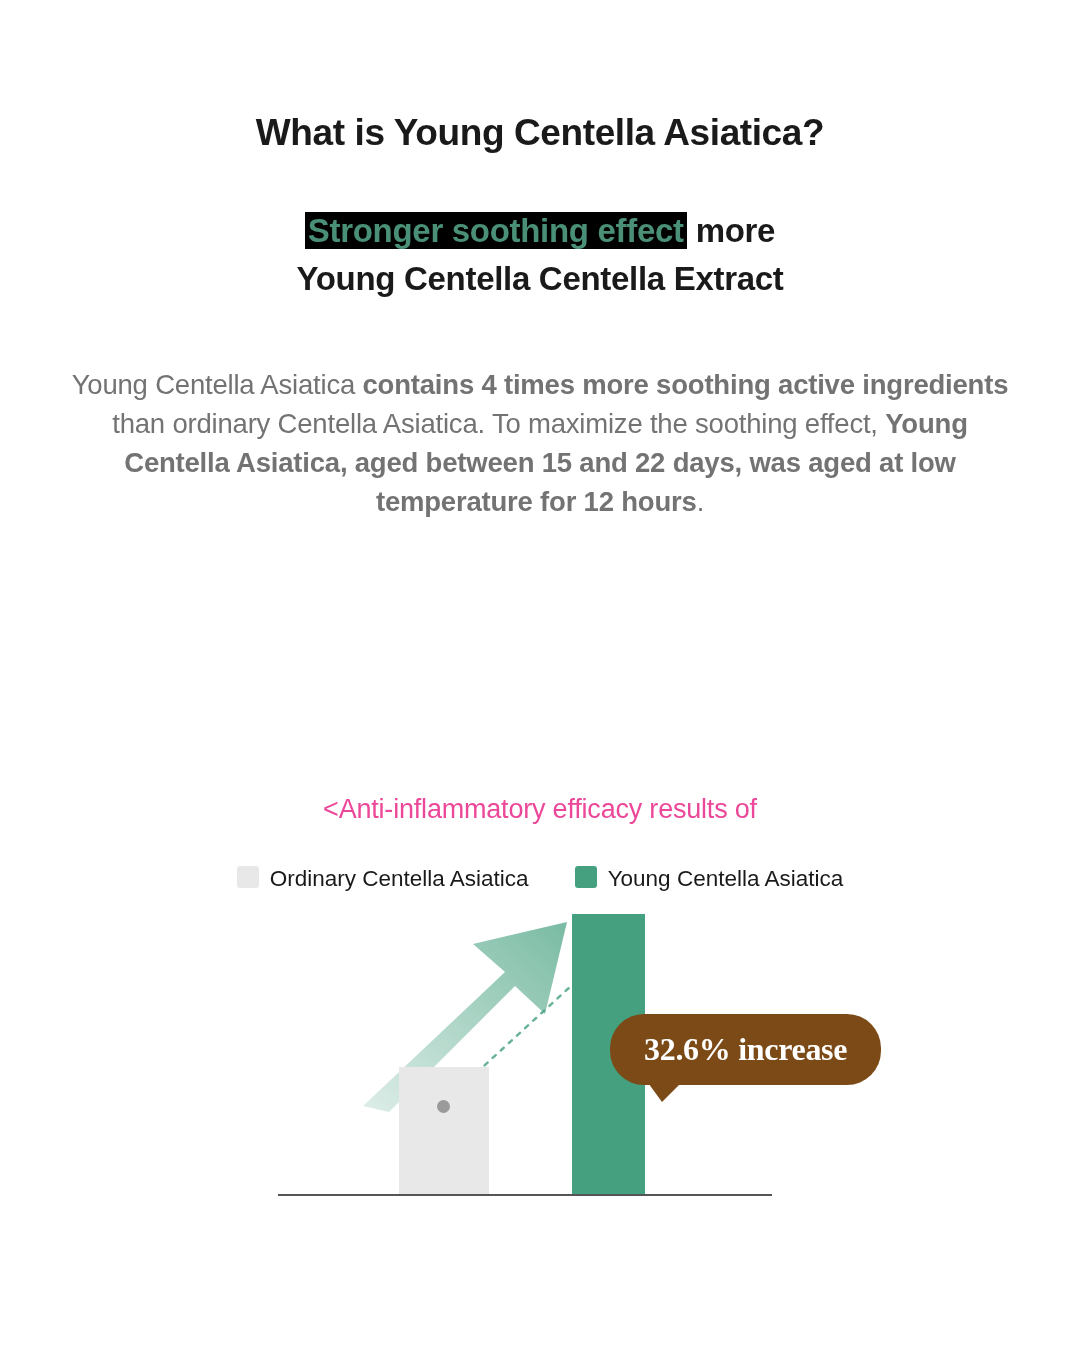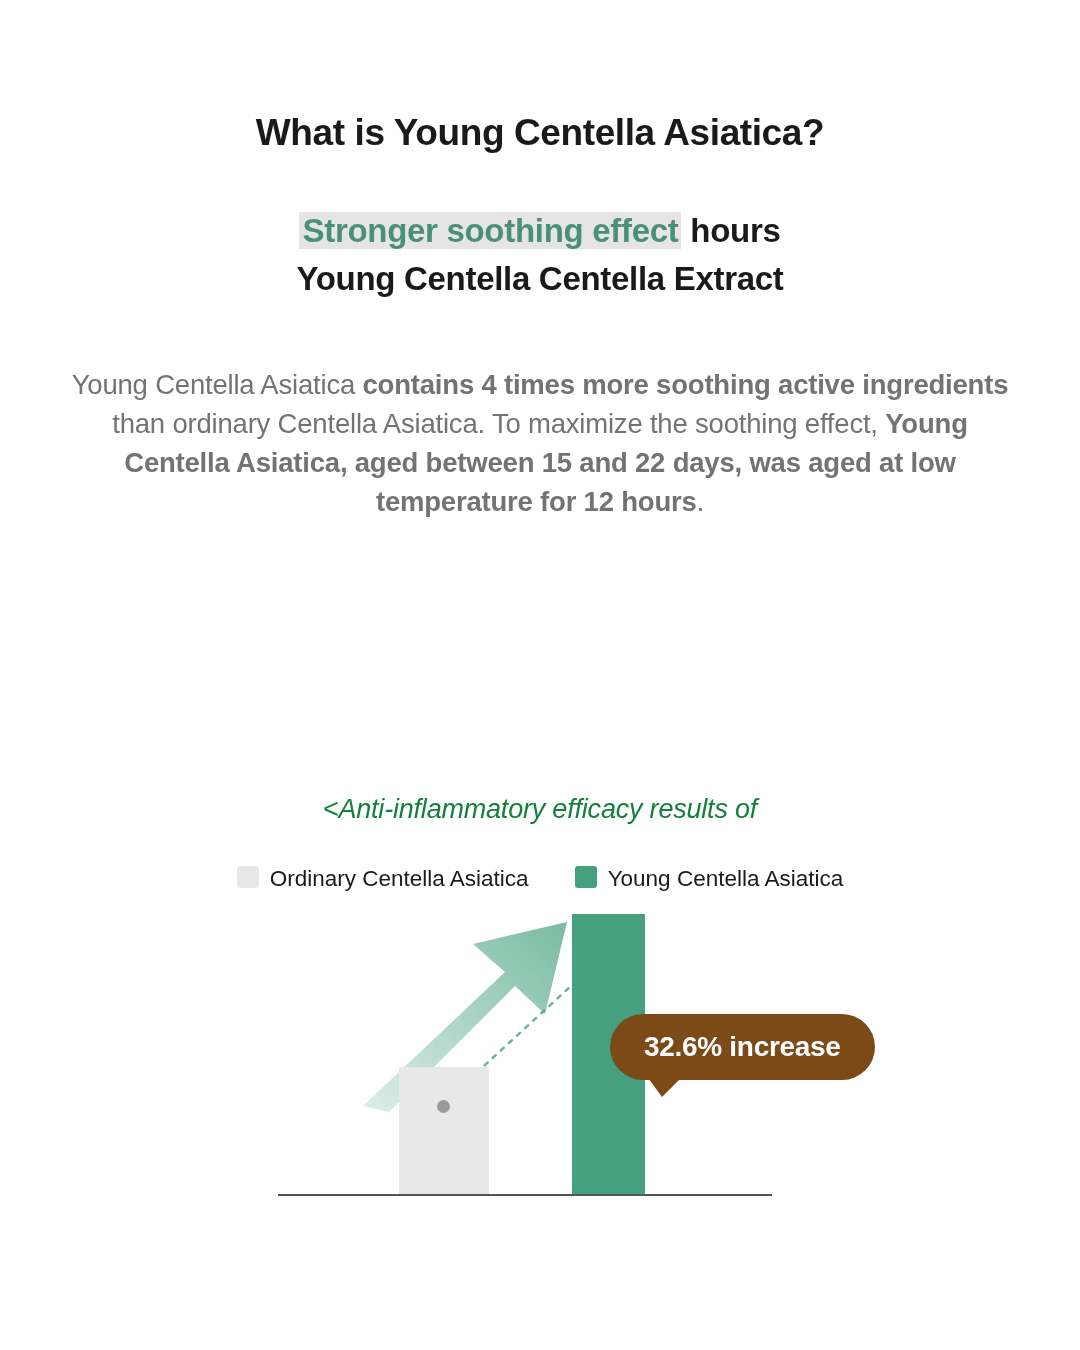--- a/index.html
+++ b/index.html
@@ -23,21 +23,21 @@
   .h2 {
     text-align:center;
     font-size:33px;
     font-weight:bold;
     letter-spacing:-0.3px;
     margin-top:53px;
     line-height:1.45;
   }
   .hl {
     color:#4a9077;
-    background:#e5e5e5;
+    background:#000000;
     padding:0 3px;
   }
 
   
   .body-copy {
     width:960px;
     margin:62px auto 0 auto;
     text-align:center;
     font-size:27.5px;
     line-height:1.42;
@@ -49,23 +49,22 @@
   
   .chart-wrap {
     position:absolute;
     left:0; top:678px;
     width:1080px;
   }
   .chart-title {
     text-align:center;
     font-size:27px;
     line-height:1.42;
-    color:#15803d;
+    color:#ec4899;
     letter-spacing:-0.2px;
-    font-style:italic;
   }
 
   .legend {
     display:flex;
     justify-content:center;
     align-items:center;
     gap:46px;
     margin-top:38px;
   }
   .legend-item { display:flex; align-items:flex-start; gap:11px; }
@@ -125,46 +124,47 @@
     left:355px; top:0px;
     width:220px; height:200px;
   }
 
   
   .callout {
     position:absolute;
     left:610px; top:100px;
     background:#7b4a17;
     color:#ffffff;
-    font-size:28px;
+    font-size:32px;
     font-weight:bold;
     letter-spacing:-0.3px;
     padding:17px 34px;
     border-radius:34px;
     white-space:nowrap;
+    font-family:Liberation Serif, serif;
   }
   .callout:after {
     content:"";
     position:absolute;
     left:36px; bottom:-17px;
     width:0; height:0;
     border-left:16px solid transparent;
     border-right:22px solid transparent;
     border-top:22px solid #7b4a17;
   }
 </style>
 </head>
 <body>
 
 <div class="page">
 
   <h1 class="h1">What is Young Centella Asiatica?</h1>
 
   <h2 class="h2">
-    <span class="hl">Stronger soothing effect</span><span> hours</span><br>
+    <span class="hl">Stronger soothing effect</span><span> more</span><br>
     <span>Young Centella Centella Extract</span>
   </h2>
 
   <p class="body-copy">
     <span>Young Centella Asiatica </span><b>contains 4 times more soothing active ingredients</b><span> than ordinary Centella Asiatica. To maximize the soothing effect, </span><b>Young Centella Asiatica, aged between 15 and 22 days, was aged at low temperature for 12 hours</b><span>.</span>
   </p>
 
   <div class="chart-wrap">
 
     <div class="chart-title">

